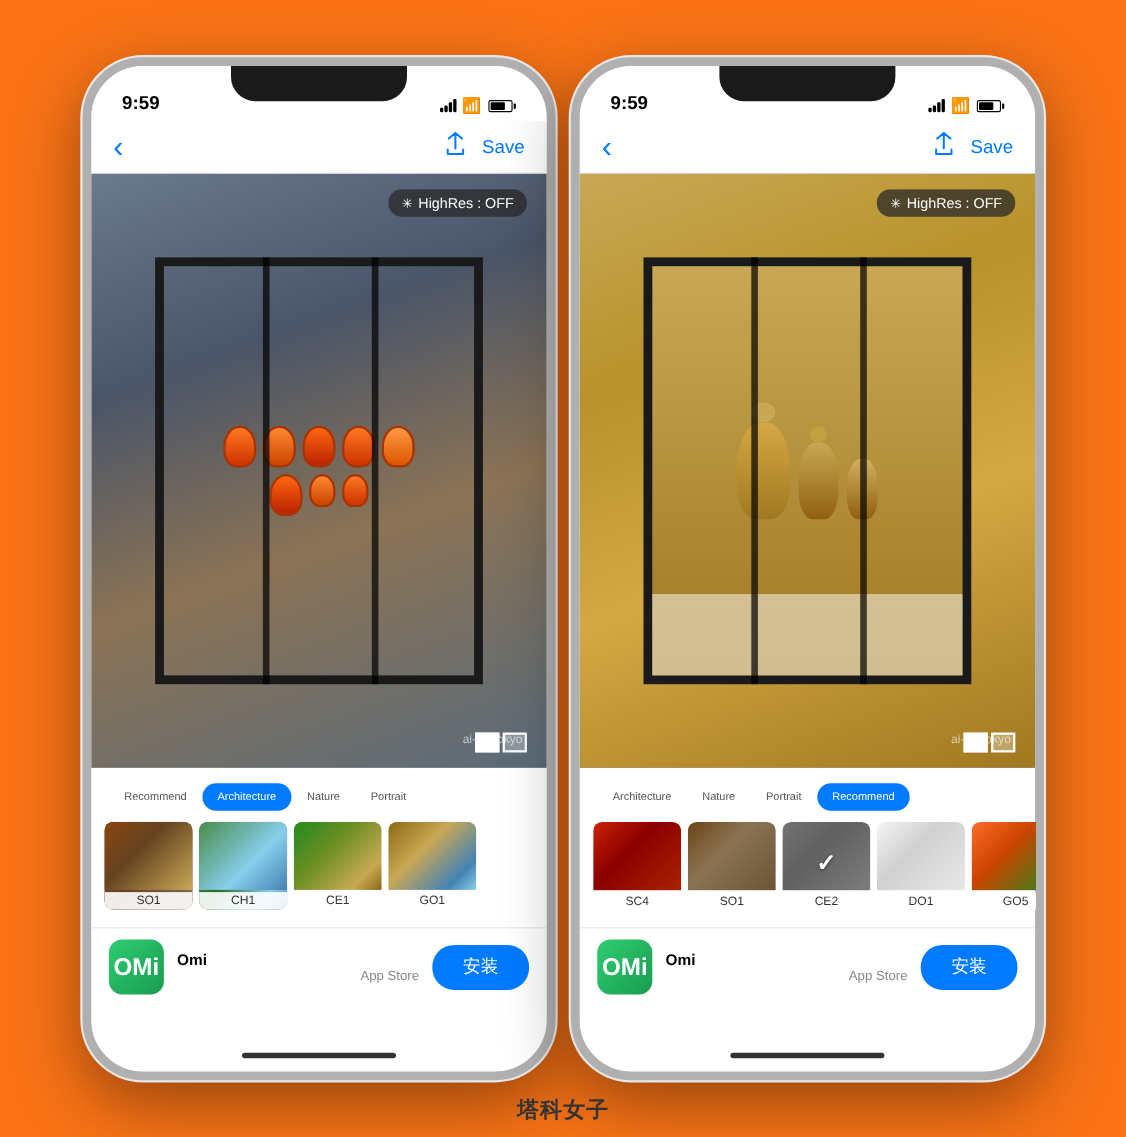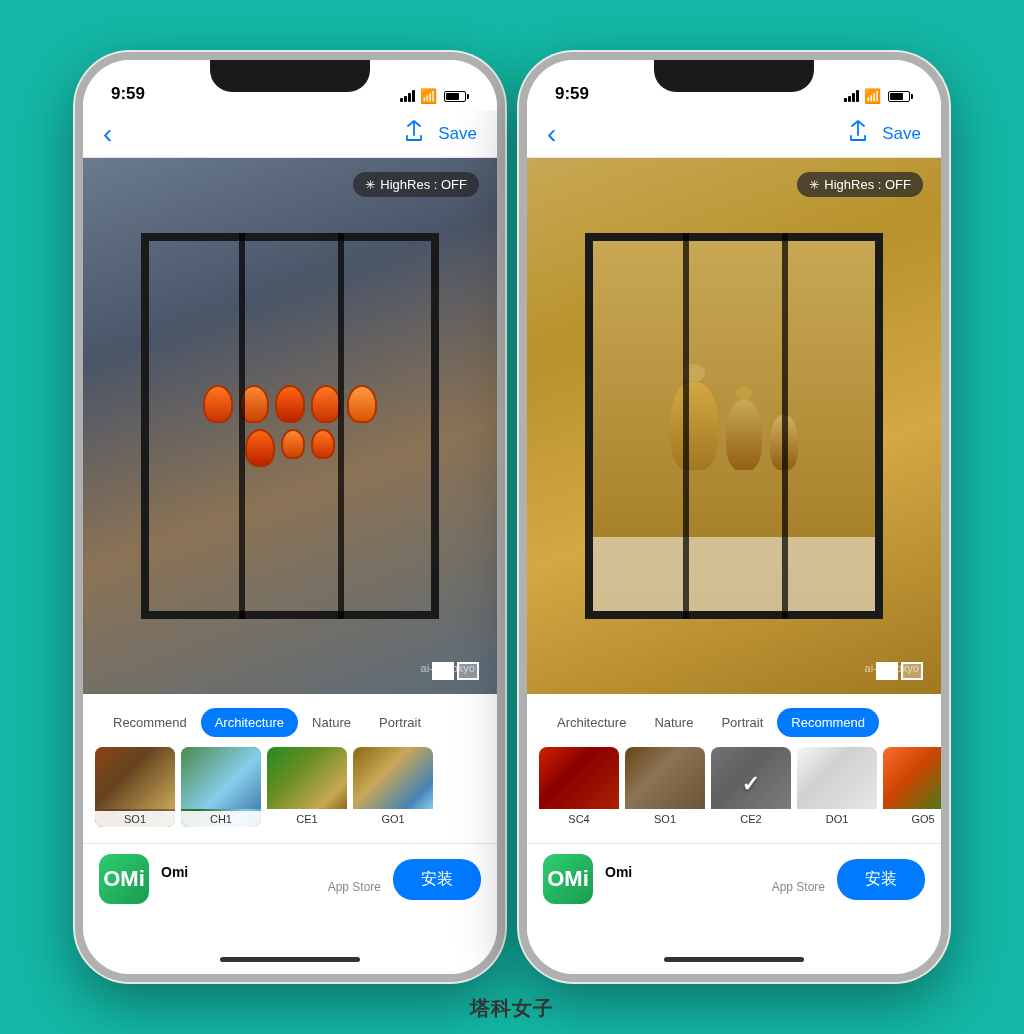--- a/index.html
+++ b/index.html
@@ -13,21 +13,21 @@
       font-family: -apple-system, BlinkMacSystemFont, 'Helvetica Neue', sans-serif;
       overflow: hidden;
     }
     .scene {
       display: flex;
       gap: 14px;
       align-items: center;
       justify-content: center;
       width: 100%;
       height: 100%;
-      background: #14b8a6;
+      background: #f97316;
     }
     
     .phone {
       width: 430px;
       height: 930px;
       background: #f0f0f0;
       border-radius: 55px;
       border: 8px solid #b0b0b0;
       box-shadow: 0 0 0 2px #e8e8e8, 0 20px 60px rgba(0,0,0,0.4);
       position: relative;
@@ -232,21 +232,21 @@
       padding: 14px 16px 10px;
       gap: 0;
       overflow-x: auto;
       scrollbar-width: none;
       white-space: nowrap;
     }
     .style-tabs::-webkit-scrollbar { display: none; }
     .tab-item {
       padding: 7px 14px;
       border-radius: 20px;
-      font-size: 13px;
+      font-size: 10px;
       color: #555;
       cursor: pointer;
       flex-shrink: 0;
     }
     .tab-item.active {
       background: #007aff;
       color: white;
       font-weight: 500;
     }
     

